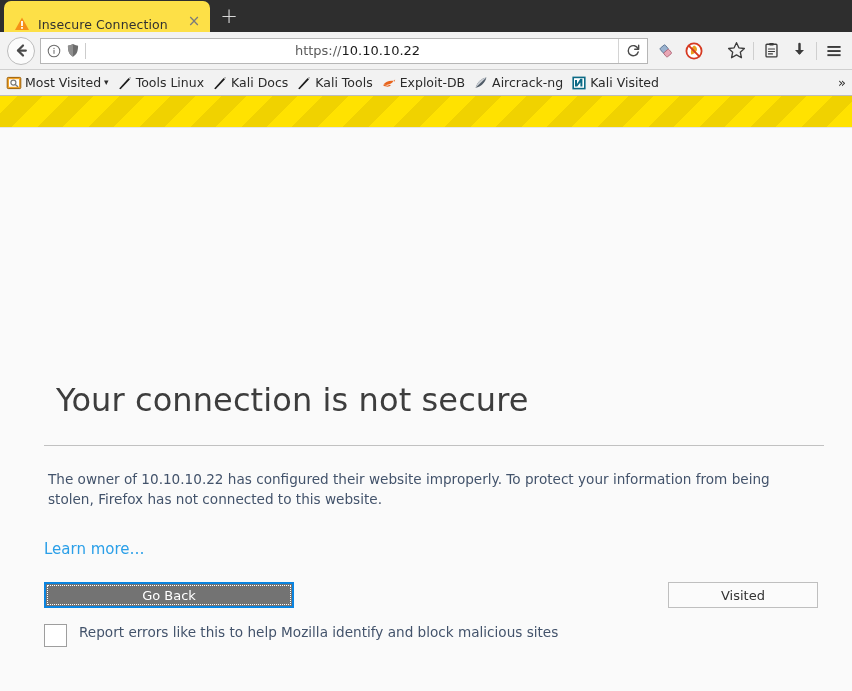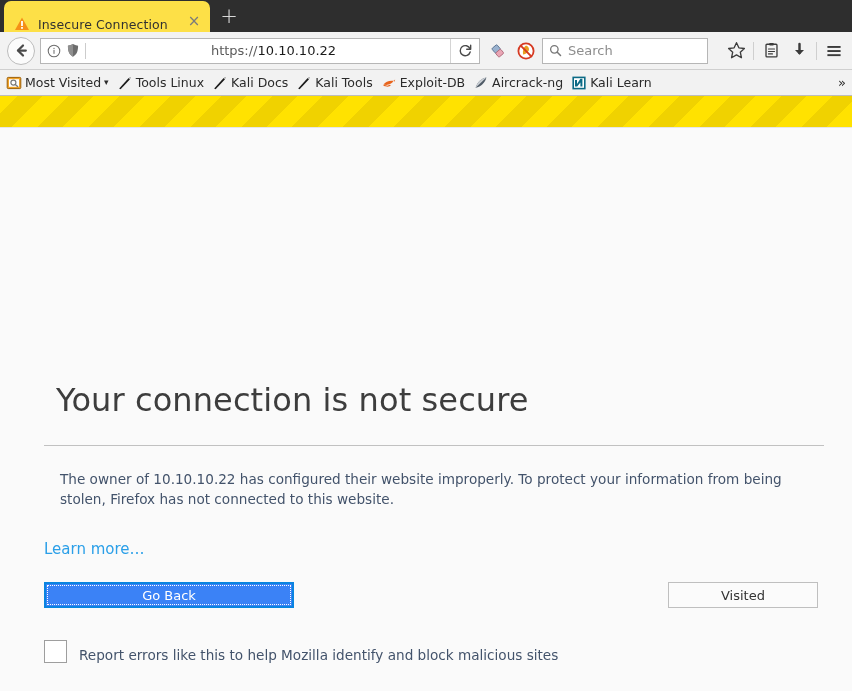--- a/index.html
+++ b/index.html
@@ -262,21 +262,21 @@
     letter-spacing: .1px;
     line-height: 1.1;
   }
   .divider {
     height: 1px;
     background: #c1c1c1;
     margin: 27px 0 0 0;
     width: 780px;
   }
   .body-text {
-    margin: 23px 0 0 16px;
+    margin: 23px 0 0 4px;
     font-size: 13.6px;
     line-height: 20px;
     color: #43536b;
     max-width: 752px;
   }
   .learn-more {
     display: inline-block;
     margin-top: 31px;
     font-size: 15px;
     color: #2a9fe8;
@@ -285,21 +285,21 @@
   }
   .button-row {
     margin-top: 24px;
     display: flex;
     align-items: center;
     width: 774px;
   }
   .btn-goback {
     width: 250px;
     height: 26px;
-    background: #3b82f6;
+    background: #737373;
     border: 1px solid #0a84e0;
     color: #ffffff;
     font-size: 13px;
     display: flex;
     align-items: center;
     justify-content: center;
     cursor: pointer;
     box-sizing: border-box;
     box-shadow: inset 0 0 0 1px #0a84e0;
     position: relative;
@@ -321,23 +321,23 @@
     color: #333333;
     font-size: 13px;
     display: flex;
     align-items: center;
     justify-content: center;
     cursor: pointer;
     box-sizing: border-box;
     font-family: "DejaVu Sans", "Liberation Sans", sans-serif;
   }
   .checkbox-row {
-    margin-top: 32px;
-    display: flex;
-    align-items: flex-end;
+    margin-top: 16px;
+    display: flex;
+    align-items: flex-start;
   }
   .checkbox {
     width: 23px;
     height: 23px;
     background: #ffffff;
     border: 1px solid #9e9e9e;
     flex: 0 0 23px;
     cursor: pointer;
     box-sizing: border-box;
   }
@@ -413,29 +413,20 @@
   </div>
 
   <div class="toolbar-icon">
     <svg width="18" height="18" viewBox="0 0 18 18">
       <circle cx="9" cy="9" r="7.6" fill="#ffffff" stroke="#d63a22" stroke-width="1.8"></circle>
       <path d="M9 3.6 C6.5 5.3 5.5 8.4 6 12.6 C7.8 12.2 10.4 11 11.8 8.4 C12.6 6.8 11.2 4.4 9 3.6 Z" fill="#e8a020"></path>
       <path d="M3.7 3.7 L14.3 14.3" stroke="#d63a22" stroke-width="1.9" stroke-linecap="round"></path>
     </svg>
   </div>
 
-  <div class="searchbar">
-    <span style="display:flex;align-items:center;margin-left:6px;">
-      <svg width="13" height="13" viewBox="0 0 16 16">
-        <circle cx="6.6" cy="6.6" r="4.6" fill="none" stroke="#777777" stroke-width="1.6"></circle>
-        <path d="M10.2 10.2 L14.2 14.2" stroke="#777777" stroke-width="1.8" stroke-linecap="round"></path>
-      </svg>
-    </span>
-    <span class="search-placeholder">Search</span>
-  </div>
 
   <div class="toolbar-icon" style="margin-left:14px;">
     <svg width="19" height="19" viewBox="0 0 20 20">
       <path d="M10 1.8 L12.5 7.2 L18.3 7.9 L14 11.8 L15.2 17.6 L10 14.6 L4.8 17.6 L6 11.8 L1.7 7.9 L7.5 7.2 Z" fill="none" stroke="#3b3b3b" stroke-width="1.4" stroke-linejoin="round"></path>
     </svg>
   </div>
 
   <div class="navbar-sep"></div>
 
   <div class="toolbar-icon">
@@ -532,21 +523,21 @@
   </div>
 
   <div class="bm-item">
     <span class="bm-icon">
       <svg width="16" height="16" viewBox="0 0 16 16">
         <rect x="1.4" y="1.6" width="13.2" height="12.8" fill="#0d6b86"></rect>
         <rect x="3" y="3.2" width="10" height="9.6" fill="#ffffff"></rect>
         <path d="M4 11.6 L4 5 L6 5 L6 9 L9.4 3.8 L11.4 3.8 L11.4 11.6 L9.4 11.6 L9.4 7.4 L6.2 11.6 Z" fill="#0d6b86"></path>
       </svg>
     </span>
-    <span class="bm-label">Kali Learn</span>
+    <span class="bm-label">Kali Visited</span>
   </div>
 
   <div class="bm-overflow">»</div>
 </div>
 
 <div class="stripe-band"></div>
 
 <div class="page">
   <div class="content">
 

